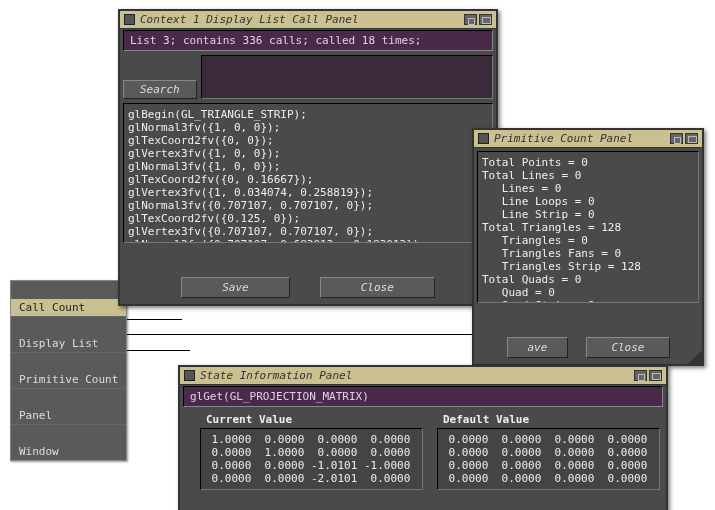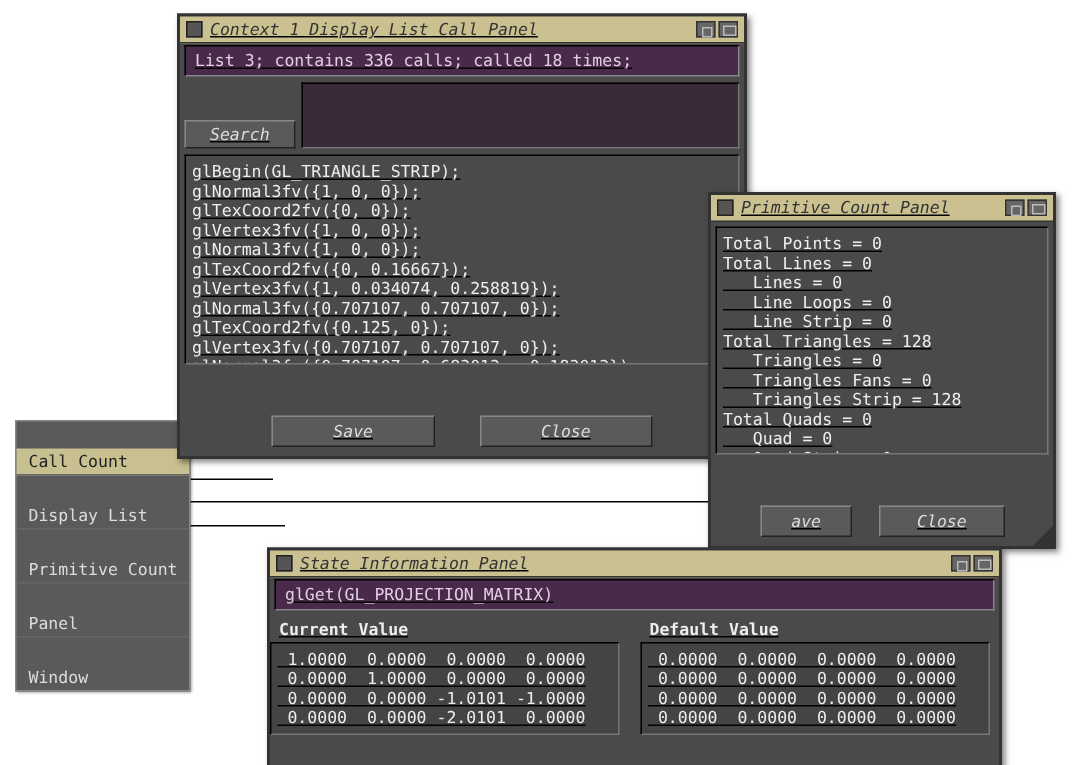--- a/index.html
+++ b/index.html
@@ -28,21 +28,20 @@
     margin-top: 18px;
   }
   .menu-item:last-child { border-bottom: none; }
   .menu-item.active { background: #c8c090; color: #222; }
   
   .window {
     position: absolute;
     background: #4a4a4a;
     border: 2px solid #333;
     box-shadow: 2px 2px 4px rgba(0,0,0,0.5);
-    text-decoration: underline;
   }
   .titlebar {
     background: #cac090;
     color: #333;
     font-style: italic;
     font-size: 11px;
     padding: 2px 4px;
     display: flex;
     align-items: center;
     border-bottom: 1px solid #333;
@@ -117,21 +116,21 @@
     justify-content: center;
     gap: 30px;
     padding: 6px;
   }
   .btn.big { padding: 3px 40px; }
   .resize {
     position:absolute; right:0; bottom:0; width:14px; height:14px;
     background: linear-gradient(135deg,transparent 50%,#333 50%);
   }
   .cols {
-    display:flex; gap:14px; padding: 0 6px 4px 0;
+    display:flex; gap:14px; padding: 0 6px 4px 20px;
   }
   .colhead {
     color:#eee; font-weight:bold; font-size:11px;
     padding:2px 6px;
   }
   .valbox {
     flex:1;
     background:#444;
     border:1px inset #222;
     color:#eee;

